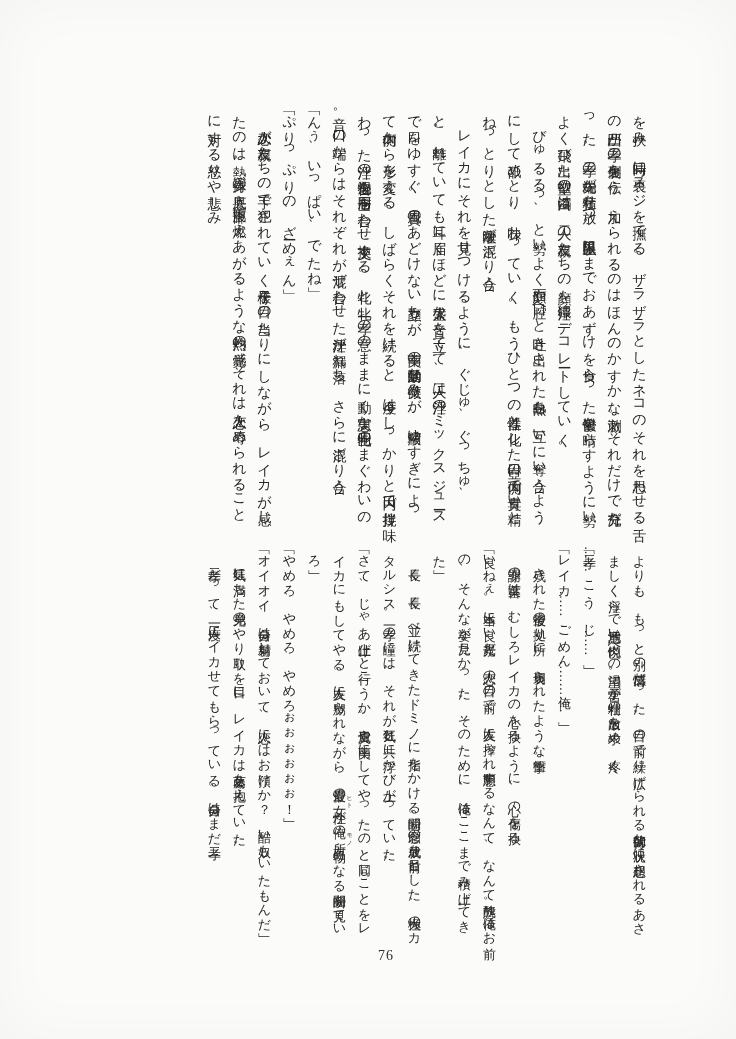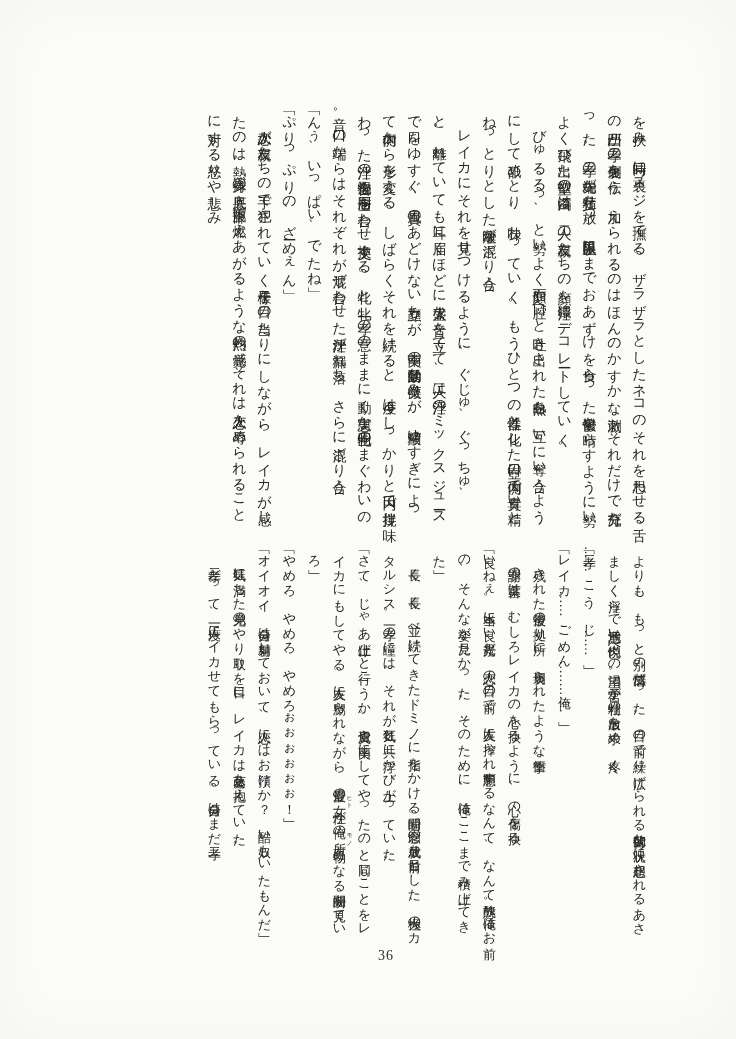--- a/index.html
+++ b/index.html
@@ -79,14 +79,14 @@
       <p>　謝罪の言葉は、むしろレイカの心を抉るように、心の傷を抉る。</p>
       <p>「良いねぇ。本当に良い光景だ。恋人の目の前で、友人に搾られ懇願するなんて、なんて醜態。俺はお前の、そんな姿が見たかった。そのために、俺はここまで積み上げてきた」</p>
       <p>　長く、長く。並べ続けてきたドミノに指をかける瞬間。念願の成就を目前とした、極大のカタルシス。一孝の瞳には、それが狂気と共に浮かび上がっていた。</p>
       <p>「さて、じゃあ仕上げと行こうか。風貴や美南にしてやったのと同じことをレイカにもしてやる。友人に嬲られながら、最愛の<ruby>女性<rt>ヒト</rt></ruby>が俺の<ruby>所有物<rt>モノ</rt></ruby>になる瞬間を見ていろ」</p>
       <p>「やめろ、やめろ、やめろぉぉぉぉぉぉ！」</p>
       <p>「オイオイ、自分は射精しておいて、恋人にはお預けか？　酷い奴もいたもんだ」</p>
       <p>　狂気に満ちた兄弟のやり取りを目に、レイカは葛藤を抱えていた。</p>
       <p>　孝二だって、一度二人にイカせてもらっている。自分はまだ孝二</p>
     </div>
 
-  <div class="page-number">36</div>
+  <div class="page-number">76</div>
 </div>
 
 </body></html>

